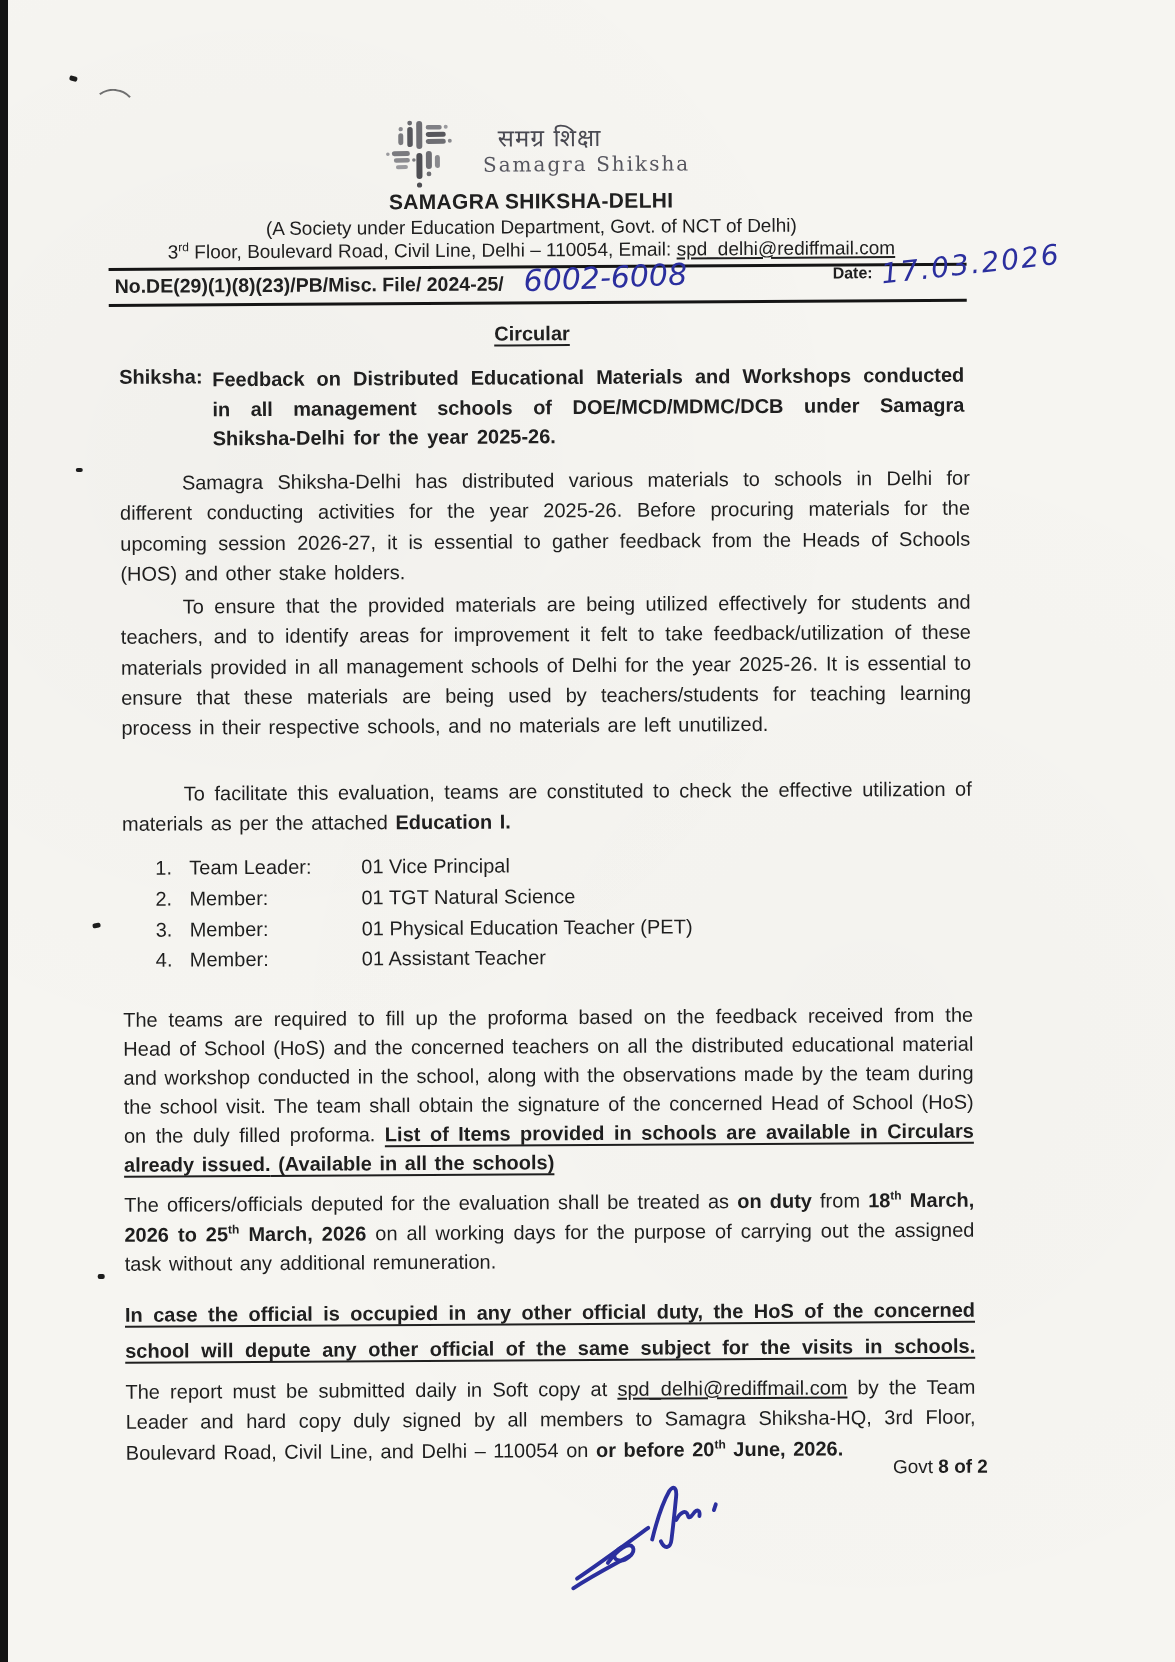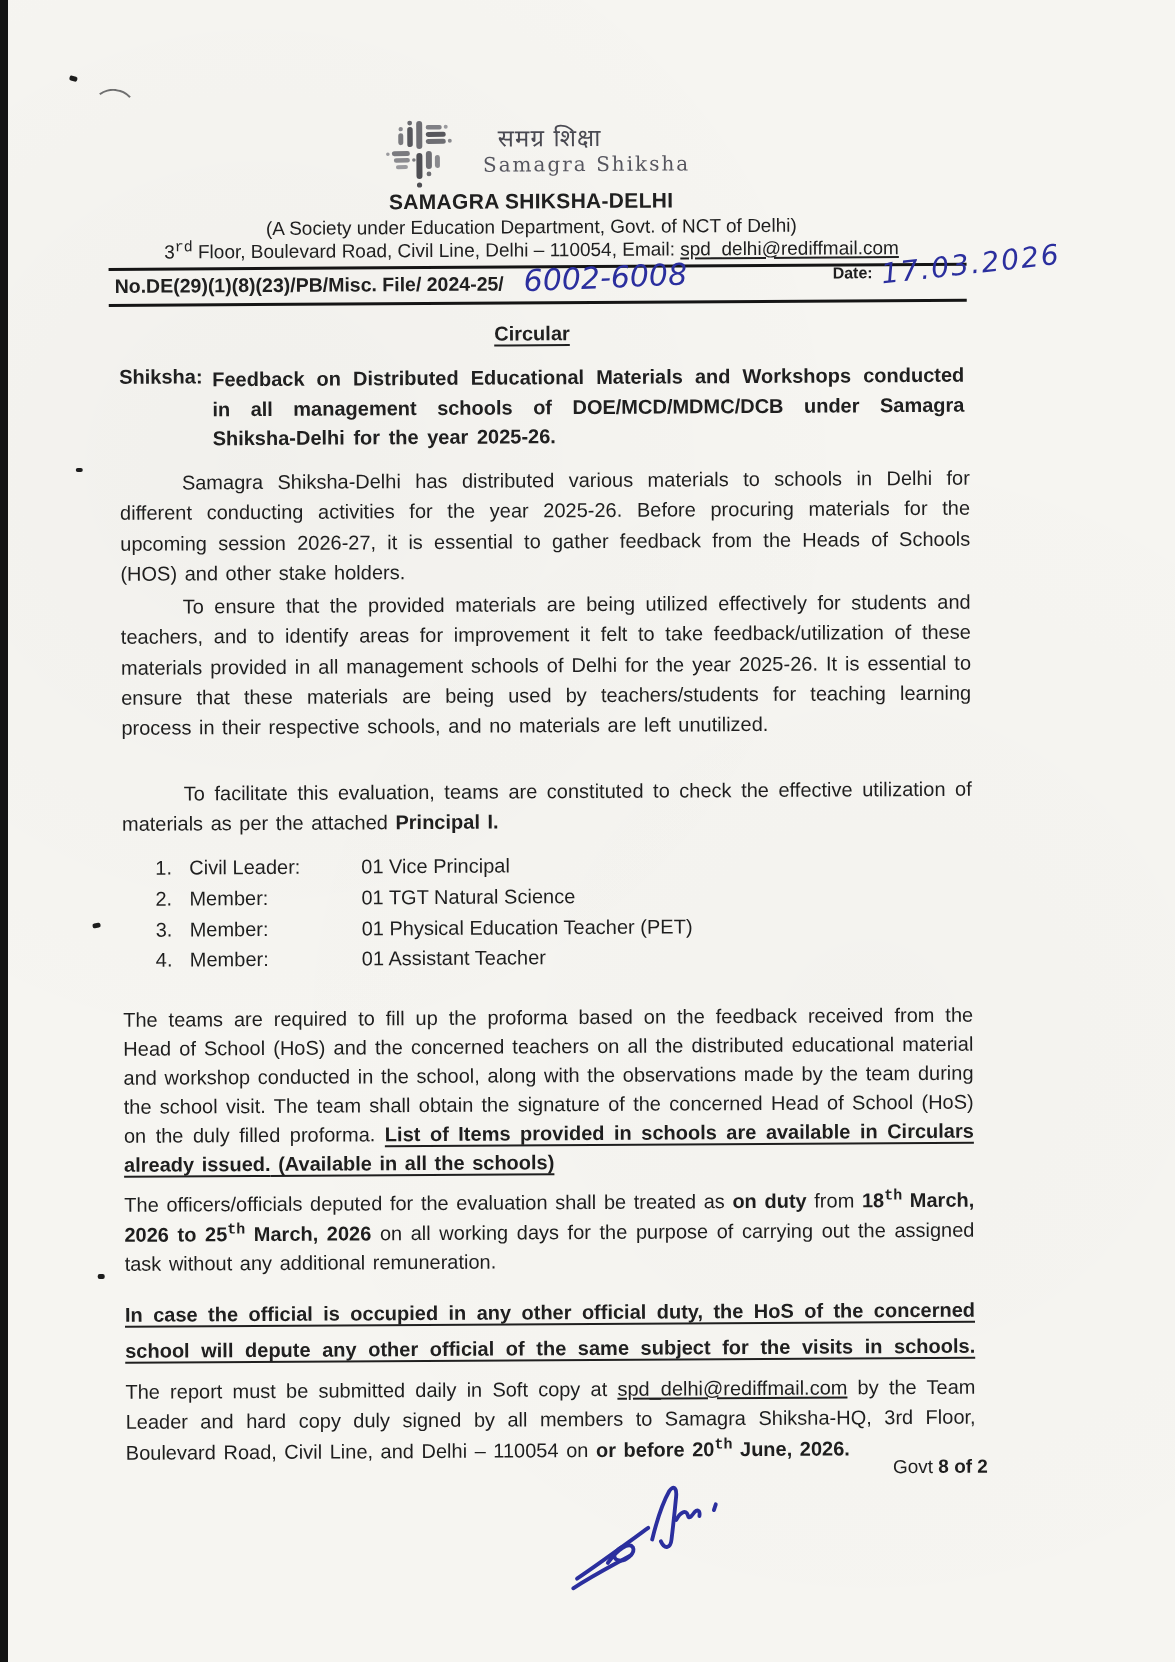--- a/index.html
+++ b/index.html
@@ -19,21 +19,21 @@
   .body-text{font-size:20px;line-height:30.3px;text-align:justify;word-spacing:2px;color:#1e1e1e;}
   .indent{text-indent:62px;}
   .ul2{text-decoration:underline;text-decoration-thickness:2px;text-underline-offset:4px;}
   .ul1{text-decoration:underline;text-decoration-thickness:1.5px;text-underline-offset:2px;}
   .rule{position:absolute;left:112px;width:858px;height:3px;background:#151515;}
   .hand{font-family:"DejaVu Sans", sans-serif;font-style:italic;color:#2b2f9e;}
   .arc{position:absolute;left:96px;top:86px;width:40px;height:36px;border:2.5px solid transparent;border-top-color:#6f6f6f;border-radius:50%;transform:rotate(6deg);}
   .speck{position:absolute;background:#1d1d1d;border-radius:2px;}
   .logo-hindi{font-family:"DejaVu Serif", serif;font-size:24px;color:#4a4a52;letter-spacing:1px;}
   .logo-eng{font-family:"DejaVu Serif", serif;font-size:20px;color:#55555e;letter-spacing:2px;}
-  sup{font-size:15px;line-height:0;font-family:Liberation Mono, monospace;}
+  sup{font-size:12px;line-height:0;}
   .list-row{display:grid;grid-template-columns:34px 172px auto;font-size:20px;line-height:30.8px;color:#1e1e1e;}
   .footer-page{font-size:19px;color:#1e1e1e;}
 </style>
 </head>
 <body>
 
 <div class="sheet">
   <div class="edge"></div>
 
   <div class="skew">
@@ -89,27 +89,27 @@
     <div class="abs centered b ul2" style="top:322px;font-size:20px;">Circular</div>
 
     <div class="abs b" style="left:122px;top:363px;font-size:20px;">Shiksha:</div>
     <div class="abs b" style="left:215px;top:363px;width:752px;font-size:20px;line-height:29.5px;text-align:justify;word-spacing:3px;">Feedback on Distributed Educational Materials and Workshops conducted in all management schools of DOE/MCD/MDMC/DCB under Samagra Shiksha-Delhi for the year 2025-26.</div>
 
     <div class="abs body-text indent" style="left:122px;top:465px;width:850px;">Samagra Shiksha-Delhi has distributed various materials to schools in Delhi for different conducting activities for the year 2025-26. Before procuring materials for the upcoming session 2026-27, it is essential to gather feedback from the Heads of Schools (HOS) and other stake holders.</div>
 
     <div class="abs body-text indent" style="left:122px;top:589px;width:850px;">To ensure that the provided materials are being utilized effectively for students and teachers, and to identify areas for improvement it felt to take feedback/utilization of these materials provided in all management schools of Delhi for the year 2025-26. It is essential to ensure that these materials are being used by teachers/students for teaching learning process in their respective schools, and no materials are left unutilized.</div>
 
     <div class="abs body-text indent" style="left:122px;top:776px;width:850px;">
-      <span>To facilitate this evaluation, teams are constituted to check the effective utilization of materials as per the attached </span><span class="b">Principal I.</span>
+      <span>To facilitate this evaluation, teams are constituted to check the effective utilization of materials as per the attached </span><span class="b">Education I.</span>
     </div>
 
     <div class="abs" style="left:155px;top:850px;width:700px;">
       <div class="list-row">
         <span>1.</span>
-        <span>Civil Leader:</span>
+        <span>Team Leader:</span>
         <span>01 Vice Principal</span>
       </div>
       <div class="list-row">
         <span>2.</span>
         <span>Member:</span>
         <span>01 TGT Natural Science</span>
       </div>
       <div class="list-row">
         <span>3.</span>
         <span>Member:</span>

